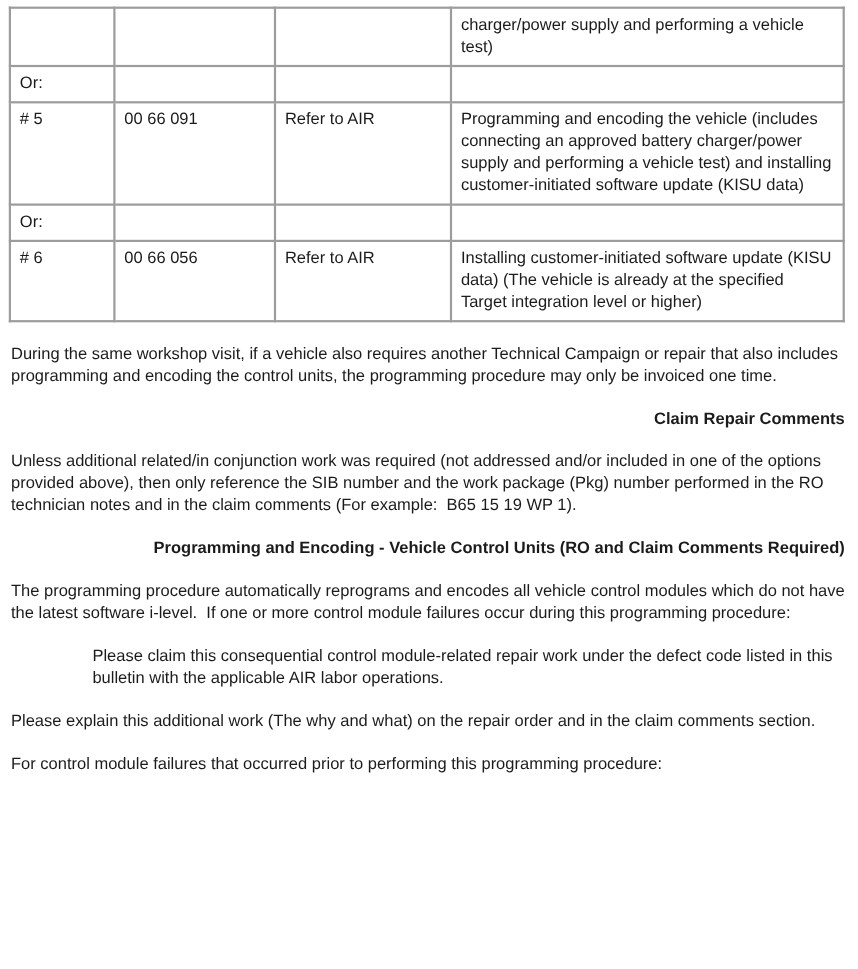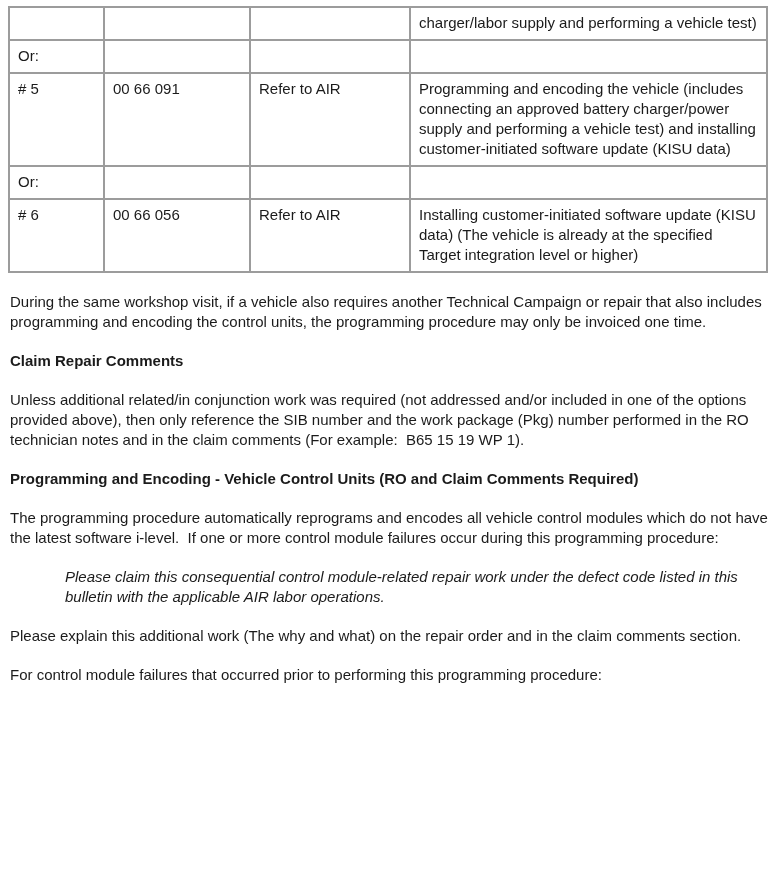--- a/index.html
+++ b/index.html
@@ -36,44 +36,44 @@
   .col-a { width: 95px; }
   .col-b { width: 146px; }
   .col-c { width: 160px; }
   .col-d { width: auto; }
   p {
     margin: 19px 0;
     white-space: pre-wrap;
   }
   p.heading {
     font-weight: bold;
+    text-align: right;
   }
   p.indent {
-    margin-left: 55px;
-    font-style: italic;
+    margin-left: 74px;
   }
 </style>
 </head>
 <body>
 
 <div class="page">
 
   <table class="ops">
     <colgroup>
       <col class="col-a">
         <col class="col-b">
         <col class="col-c">
         <col class="col-d">
     </colgroup>
     <tbody>
       <tr>
         <td></td>
         <td></td>
         <td></td>
-        <td>charger/labor supply and performing a vehicle test)</td>
+        <td>charger/power supply and performing a vehicle test)</td>
       </tr>
       <tr>
         <td>Or:</td>
         <td></td>
         <td></td>
         <td></td>
       </tr>
       <tr>
         <td># 5</td>
         <td>00 66 091</td>

